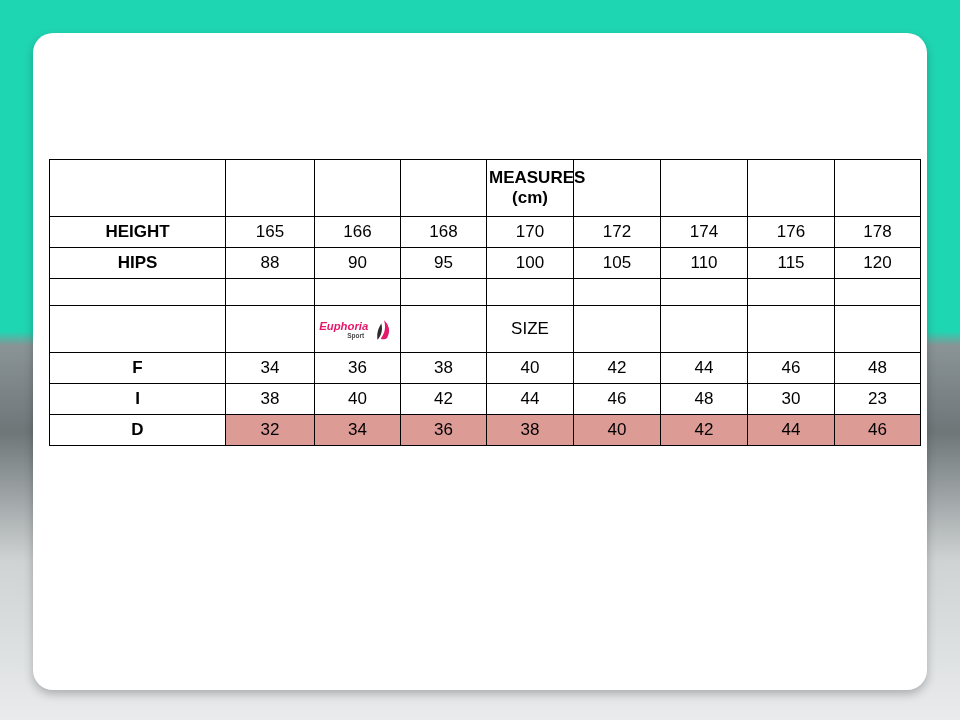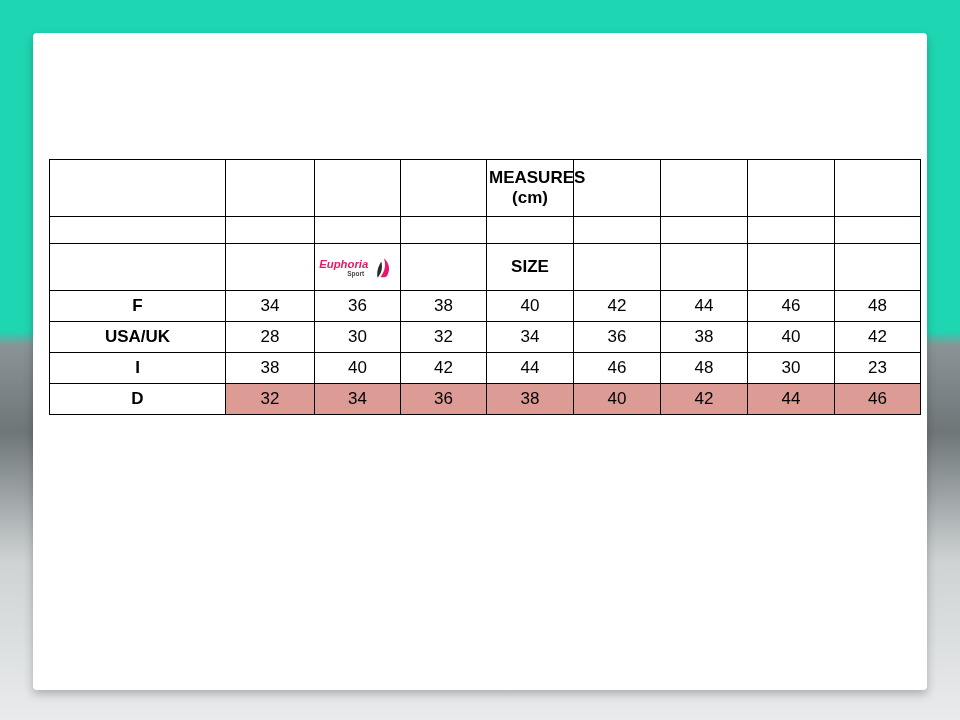--- a/index.html
+++ b/index.html
@@ -17,21 +17,21 @@
         #cfd3d4 78%, #e9ebec 100%);
     position: relative;
   }
   .slide {
     position: absolute;
     left: 33px;
     top: 33px;
     width: 894px;
     height: 657px;
     background: #ffffff;
-    border-radius: 4px;
+    border-radius: 20px;
     box-shadow: 0 4px 10px rgba(0,0,0,0.25);
     overflow: hidden;
   }
   .table-wrap {
     position: absolute;
     left: 16px;
     top: 126px;
     width: 866px;
   }
   table.size-table {
@@ -65,21 +65,21 @@
 
   tr.header-row td { height: 56px; }
   td.measures {
     font-weight: bold;
     font-size: 13px;
     line-height: 1.15;
   }
   tr.spacer-row td { height: 26px; }
   tr.logo-row td { height: 46px; }
   td.size-cell {
-    font-weight: bold;
+    font-weight: normal;
     font-size: 18px;
   }
   td.highlight {
     background: #dd9b96;
   }
   .logo-cell {
     position: relative;
     padding: 0;
   }
   .logo {
@@ -119,23 +119,45 @@
           <td class="measures">
             <span>MEASURES</span><br>
             <span>(cm)</span>
           </td>
           <td class="empty-cell"></td>
           <td class="empty-cell"></td>
           <td class="empty-cell"></td>
           <td class="empty-cell"></td>
         </tr>
 
-
-
-
+        <tr>
+          <td class="rowlabel">HEIGHT</td>
+          <td>165</td>
+          <td>166</td>
+          <td>168</td>
+          <td>170</td>
+          <td>172</td>
+          <td>174</td>
+          <td>176</td>
+          <td>178</td>
+        </tr>
+
+
+
+        <tr>
+          <td class="rowlabel">HIPS</td>
+          <td>88</td>
+          <td>90</td>
+          <td>95</td>
+          <td>100</td>
+          <td>105</td>
+          <td>110</td>
+          <td>115</td>
+          <td>120</td>
+        </tr>
 
 
         <tr class="spacer-row">
           <td></td>
           <td></td>
           <td></td>
           <td></td>
           <td></td>
           <td></td>
           <td></td>
@@ -169,31 +191,20 @@
           <td>34</td>
           <td>36</td>
           <td>38</td>
           <td>40</td>
           <td>42</td>
           <td>44</td>
           <td>46</td>
           <td>48</td>
         </tr>
 
-        <tr>
-          <td class="rowlabel">USA/UK</td>
-          <td>28</td>
-          <td>30</td>
-          <td>32</td>
-          <td>34</td>
-          <td>36</td>
-          <td>38</td>
-          <td>40</td>
-          <td>42</td>
-        </tr>
 
         <tr>
           <td class="rowlabel">I</td>
           <td>38</td>
           <td>40</td>
           <td>42</td>
           <td>44</td>
           <td>46</td>
           <td>48</td>
           <td>30</td>

